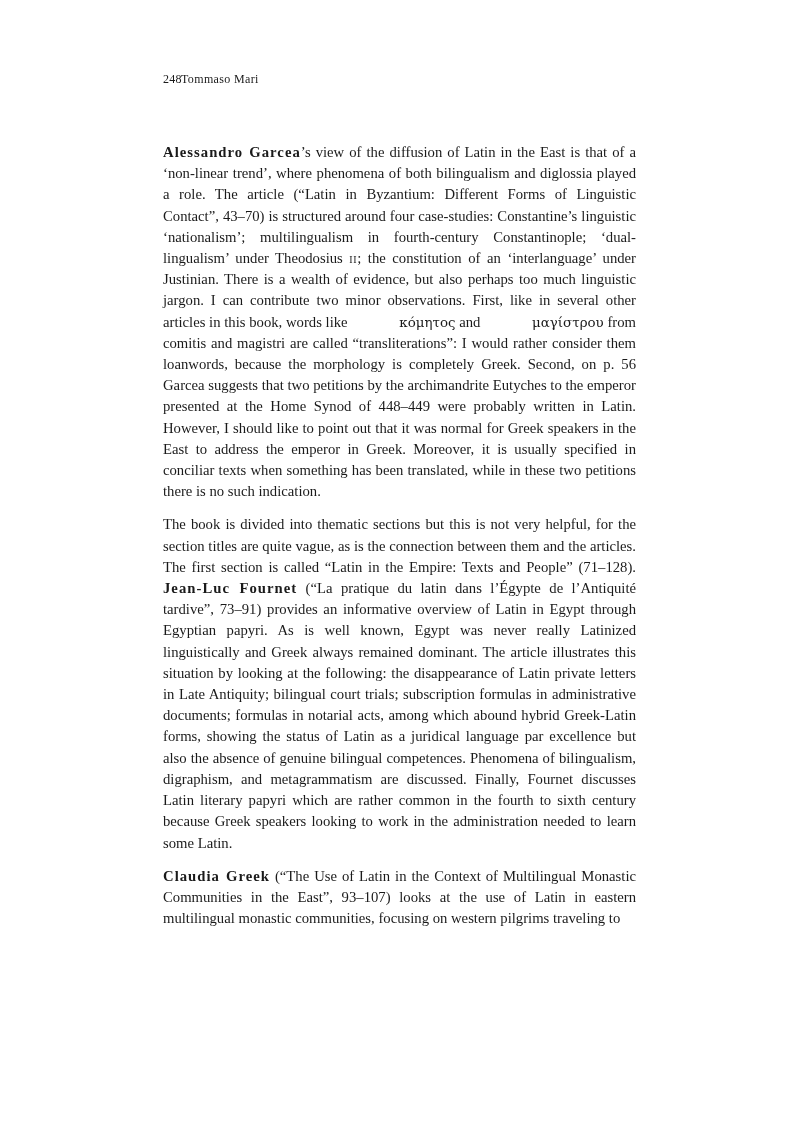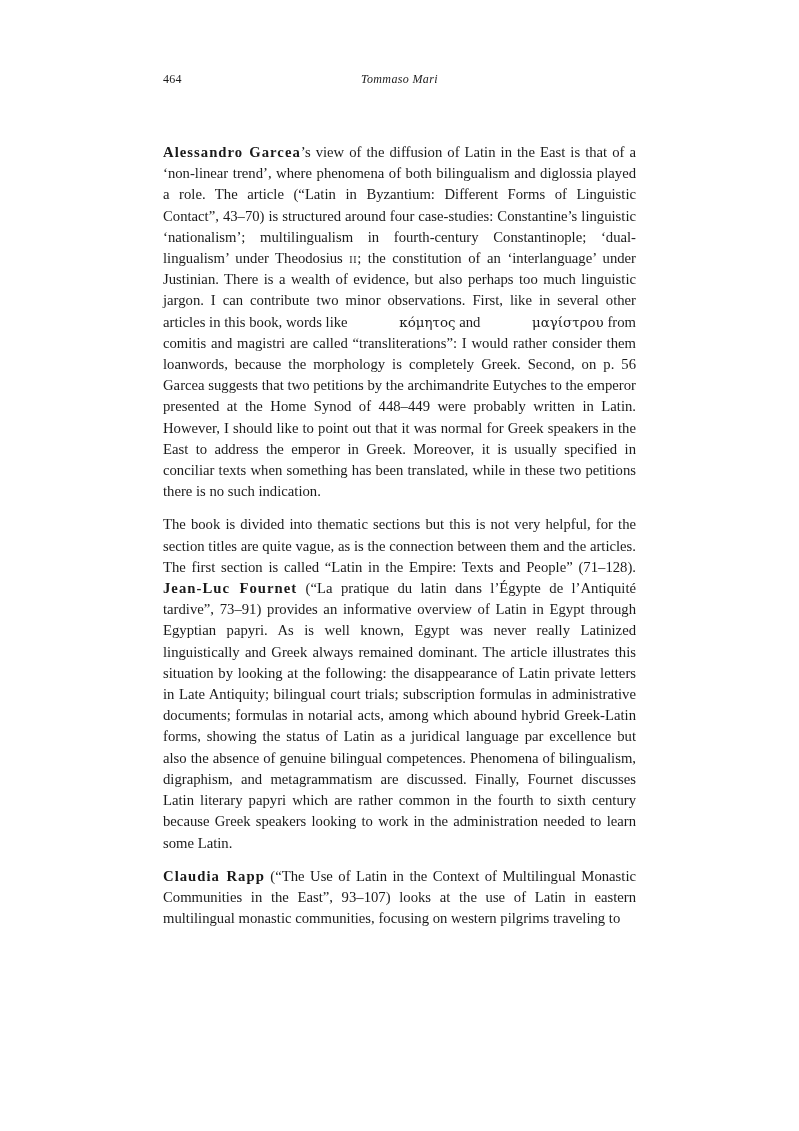--- a/index.html
+++ b/index.html
@@ -30,27 +30,25 @@
     letter-spacing: 0.02em;
   }
   .folio {
     position: absolute;
     left: 0;
     top: 0;
     font-size: 12px;
   }
   .head-title {
     position: absolute;
-    left: 0;
+    left: 18px;
     top: 0;
     width: 473px;
-    text-align: center;
     font-size: 12px;
     letter-spacing: 0.03em;
-    font-style: italic;
   }
   .textblock {
     position: absolute;
     top: 142px;
     left: 163px;
     width: 473px;
   }
   p.para {
     margin: 0 0 12px 0;
     font-size: 14.7px;
@@ -77,26 +75,26 @@
     font-size: 13.4px;
     margin-left: 48px;
   }
 </style>
 </head>
 <body>
 
 <div class="page">
 
   <div class="running-head">
-    <span class="folio">464</span>
+    <span class="folio">248</span>
     <span class="head-title">Tommaso Mari</span>
   </div>
 
   <div class="textblock">
 
     <p class="para"><span class="spaced">Alessandro Garcea</span><span>’s view of the diffusion of Latin in the East is that of a ‘non-linear trend’, where phenomena of both bilingualism and diglossia played a role. The article (“Latin in Byzantium: Different Forms of Linguistic Contact”, 43–70) is structured around four case-studies: Constantine’s linguistic ‘nationalism’; multilingualism in fourth-century Constantinople; ‘dual-lingualism’ under Theodosius </span><span class="sc">ii</span><span>; the constitution of an ‘interlanguage’ under Justinian. There is a wealth of evidence, but also perhaps too much linguistic jargon. I can contribute two minor observations. First, like in several other articles in this book, words like </span><span class="grk">κόμητος</span><span> and </span><span class="grk">μαγίστρου</span><span> from </span><span class="it">comitis</span><span> and </span><span class="it">magistri</span><span> are called “transliterations”: I would rather consider them loanwords, because the morphology is completely Greek. Second, on p. 56 Garcea suggests that two petitions by the archimandrite Eutyches to the emperor presented at the Home Synod of 448–449 were probably written in Latin. However, I should like to point out that it was normal for Greek speakers in the East to address the emperor in Greek. Moreover, it is usually specified in conciliar texts when something has been translated, while in these two petitions there is no such indication.</span></p>
 
     <p class="para"><span>The book is divided into thematic sections but this is not very helpful, for the section titles are quite vague, as is the connection between them and the articles. The first section is called “Latin in the Empire: Texts and People” (71–128). </span><span class="spaced">Jean-Luc Fournet</span><span> (“La pratique du latin dans l’Égypte de l’Antiquité tardive”, 73–91) provides an informative overview of Latin in Egypt through Egyptian papyri. As is well known, Egypt was never really Latinized linguistically and Greek always remained dominant. The article illustrates this situation by looking at the following: the disappearance of Latin private letters in Late Antiquity; bilingual court trials; subscription formulas in administrative documents; formulas in notarial acts, among which abound hybrid Greek-Latin forms, showing the status of Latin as a juridical language </span><span class="it">par excellence</span><span> but also the absence of genuine bilingual competences. Phenomena of bilingualism, digraphism, and metagrammatism are discussed. Finally, Fournet discusses Latin literary papyri which are rather common in the fourth to sixth century because Greek speakers looking to work in the administration needed to learn some Latin.</span></p>
 
-    <p class="para"><span class="spaced">Claudia Rapp</span><span> (“The Use of Latin in the Context of Multilingual Monastic Communities in the East”, 93–107) looks at the use of Latin in eastern multilingual monastic communities, focusing on western pilgrims traveling to</span></p>
+    <p class="para"><span class="spaced">Claudia Greek</span><span> (“The Use of Latin in the Context of Multilingual Monastic Communities in the East”, 93–107) looks at the use of Latin in eastern multilingual monastic communities, focusing on western pilgrims traveling to</span></p>
 
   </div>
 </div>
 
 </body></html>

